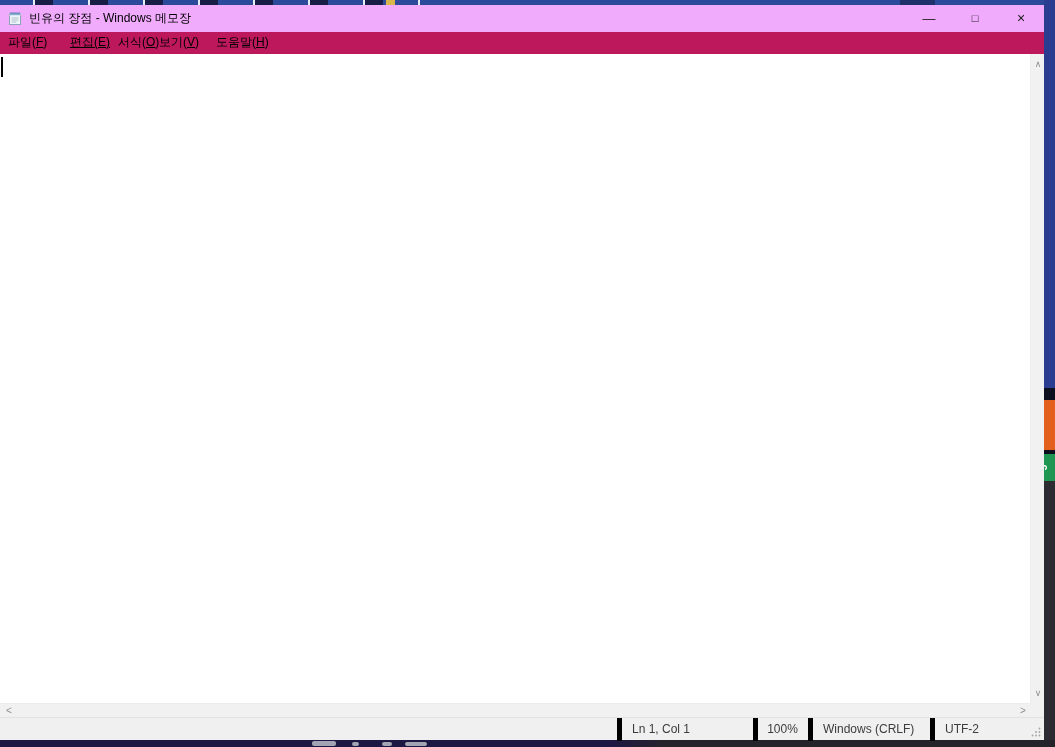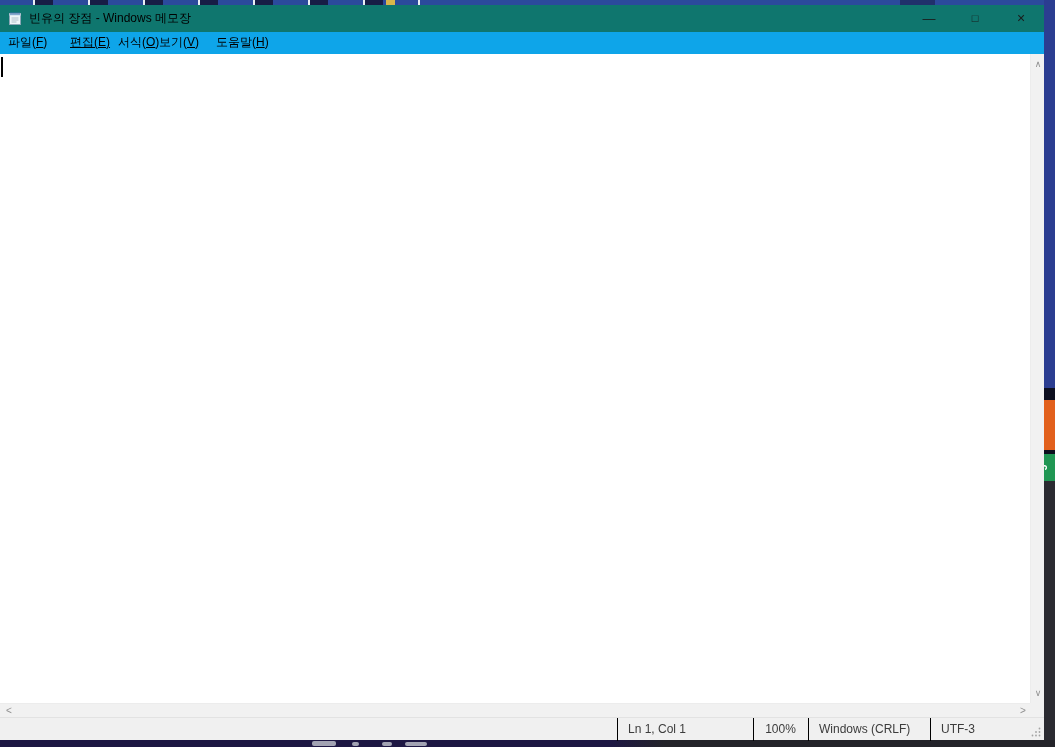--- a/index.html
+++ b/index.html
@@ -37,32 +37,32 @@
   .art-1 { left:312px; top:1px; width:24px; height:5px; }
   .art-2 { left:352px; top:2px; width:7px;  height:4px; }
   .art-3 { left:382px; top:2px; width:10px; height:4px; background:#aeb4bc; }
   .art-4 { left:405px; top:2px; width:22px; height:4px; background:#aeb4bc; }
 
   
   .window { position:absolute; left:0; top:5px; width:1044px; height:735px;
     background:#ffffff; }
 
   .titlebar { position:absolute; left:0; top:0; width:1044px; height:27px;
-    background:#0f766e; }
+    background:#f0abfc; }
   .title-icon { position:absolute; left:7px; top:5px; width:16px; height:16px; }
   .title-text { position:absolute; left:29px; top:0; height:27px; line-height:27px;
     font-size:12px; color:#000000; white-space:nowrap; }
   .win-btn { position:absolute; top:0; width:46px; height:27px; text-align:center;
     line-height:27px; color:#1a1a1a; cursor:default; }
   .btn-min { left:906px; font-size:13px; }
   .btn-max { left:952px; font-size:11px; }
   .btn-close { left:998px; font-size:14px; }
 
   .menubar { position:absolute; left:0; top:27px; width:1044px; height:22px;
-    background:#0ea5e9; font-size:12px; color:#000000; }
+    background:#be185d; font-size:12px; color:#000000; }
   .menu-item { position:absolute; top:0; height:22px; line-height:21px;
     padding:0 6px; white-space:nowrap; }
   .menu-item .mnemonic { text-decoration:underline; }
   .mi-0 { left:2px; }  .mi-1 { left:64px;text-decoration:underline; }  .mi-2 { left:112px; }
   .mi-3 { left:153px; } .mi-4 { left:210px; }
 
   .editor { position:absolute; left:0; top:49px; width:1030px; height:649px;
     background:#ffffff; overflow:hidden; font-size:13px; color:#000; }
   .caret { position:absolute; left:1px; top:3px; width:1.5px; height:20px;
     background:#000000; }
@@ -80,21 +80,21 @@
     color:#909090; font-size:10px; text-align:center; line-height:13px; }
   .arrow-left { left:1px; }
   .arrow-right { right:-1px; }
   .scroll-corner { position:absolute; left:1030px; top:698px; width:14px; height:14px;
     background:#f1f1f1; }
 
   .statusbar { position:absolute; left:0; top:712px; width:1044px; height:23px;
     background:#f0f0f0; border-top:1px solid #e2e2e2;
     font-size:12px; color:#3c3c3c; }
   .status-cell { position:absolute; top:0; height:23px; line-height:22px;
-    border-left:1px solid #000000; padding-left:10px; white-space:nowrap; }
+    border-left:5px solid #000000; padding-left:10px; white-space:nowrap; }
   .cell-position { left:617px; width:136px; }
   .cell-zoom     { left:753px; width:52px;  padding-left:2px; text-align:center; }
   .cell-eol      { left:808px; width:125px; }
   .cell-encoding { left:930px; width:114px; }
   .resize-grip { position:absolute; right:3px; bottom:3px; width:10px; height:10px; }
 </style>
 </head>
 <body>
 
 <div class="stage">
@@ -168,21 +168,21 @@
     <div class="hscroll">
       <div class="arrow arrow-left">&lt;</div>
       <div class="arrow arrow-right">&gt;</div>
     </div>
     <div class="scroll-corner"></div>
 
     <div class="statusbar">
       <div class="status-cell cell-position">Ln 1, Col 1</div>
       <div class="status-cell cell-zoom">100%</div>
       <div class="status-cell cell-eol">Windows (CRLF)</div>
-      <div class="status-cell cell-encoding">UTF-3</div>
+      <div class="status-cell cell-encoding">UTF-2</div>
       <svg class="resize-grip" viewBox="0 0 10 10">
         <g fill="#a3a3a3">
           <circle cx="8.5" cy="1.5" r="0.9"></circle>
           <circle cx="8.5" cy="5" r="0.9"></circle>
             <circle cx="5" cy="5" r="0.9"></circle>
           <circle cx="8.5" cy="8.5" r="0.9"></circle>
             <circle cx="5" cy="8.5" r="0.9"></circle>
             <circle cx="1.5" cy="8.5" r="0.9"></circle>
         </g>
       </svg>

